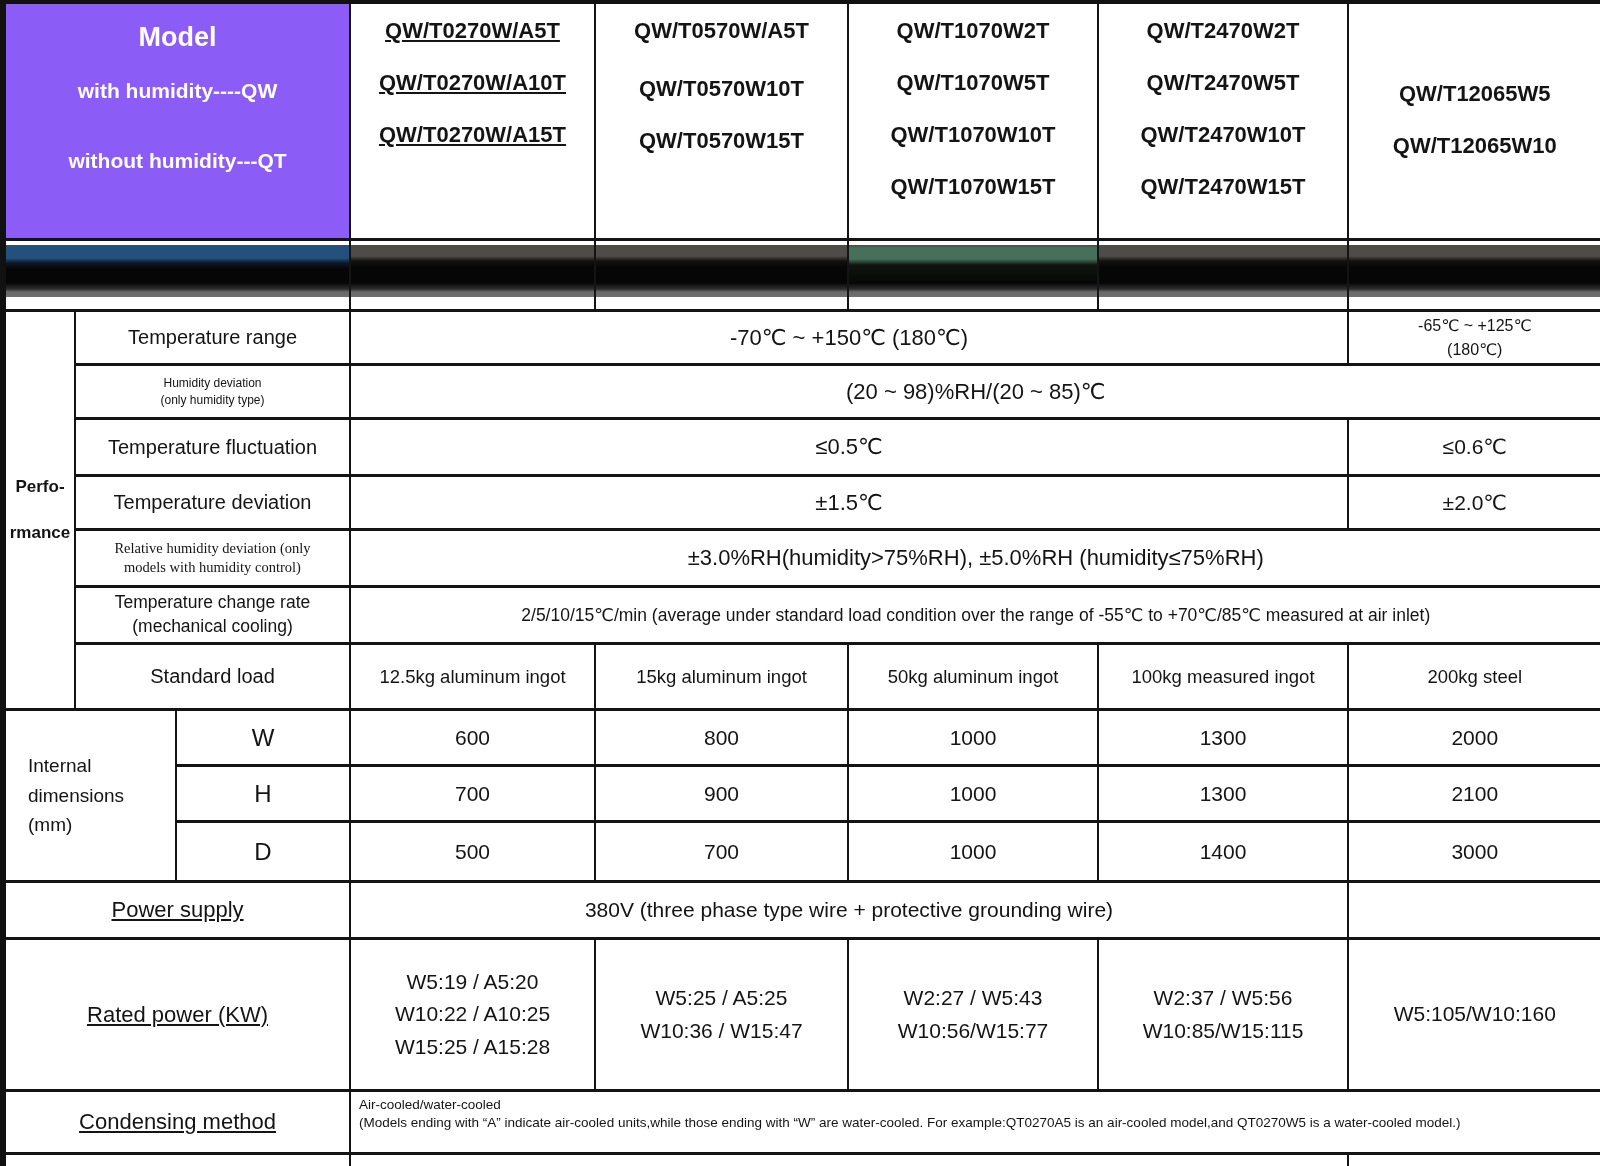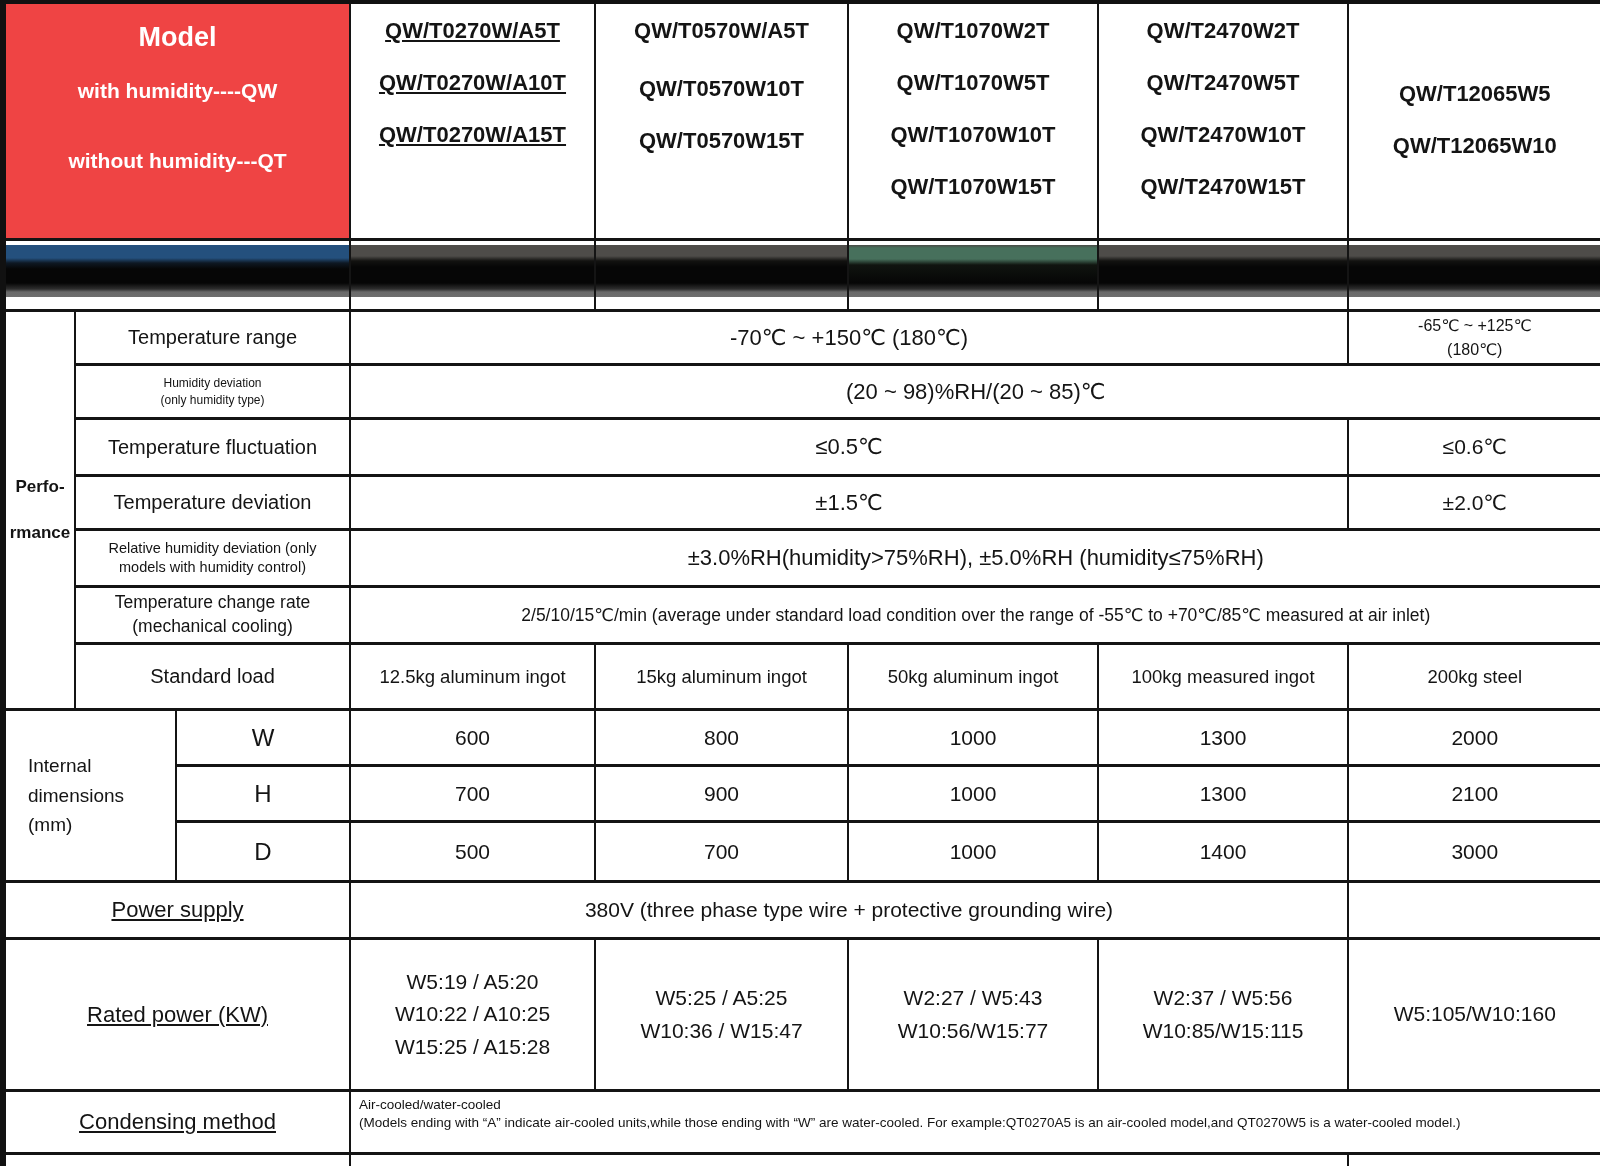--- a/index.html
+++ b/index.html
@@ -21,21 +21,21 @@
     border-bottom-width:3px;
     text-align:center;
     vertical-align:middle;
     padding:2px 4px;
     overflow:hidden;
     font-size:21px;
   }
   .pre{white-space:pre-line;}
   
   .model-box{
-    background:#ef4444;
+    background:#8b5cf6;
     color:#fff;
     vertical-align:top;
     padding-top:18px;
   }
   .model-box .mb-title{font-size:27px;font-weight:bold;margin-bottom:26px;}
   .model-box .mb-line1{font-size:21px;font-weight:bold;margin-bottom:46px;}
   .model-box .mb-line2{font-size:21px;font-weight:bold;}
   td.model-cell{vertical-align:top;padding-top:14px;font-weight:bold;font-size:22px;line-height:1.18;}
   td.model-cell > div{margin:0 auto 26px auto;}
   td.model-cell.narrowwrap > div{max-width:190px;word-break:break-all;text-decoration:underline;}
@@ -44,21 +44,21 @@
   
   td.photo-cell{padding:0 0 8px 0;background:#fff;height:60px;}
   .photo{height:52px;width:100%;
     background:linear-gradient(180deg,#4e4c49 0px,#4e4c49 11px,#121210 16px,#060606 22px,#060606 38px,#2e2e2e 44px,#6a6a6a 47px,#6f6f6f 52px);}
   .photo.blue{background:linear-gradient(180deg,#24507d 0px,#24507d 13px,#0e1823 18px,#060606 24px,#060606 38px,#2e2e2e 44px,#6a6a6a 47px,#6f6f6f 52px);}
   .photo.green{background:linear-gradient(180deg,#4a4a46 0px,#47705c 3px,#47705c 14px,#10140f 20px,#060606 38px,#2e2e2e 44px,#6a6a6a 47px,#6f6f6f 52px);}
   
   .side-label{font-weight:bold;font-size:17px;line-height:2.7;padding:0;}
   .row-label{font-size:20px;}
   .row-label.small{font-size:12px;line-height:1.35;}
-  .row-label.tiny{font-size:14.5px;line-height:1.3;}
+  .row-label.tiny{font-size:14.5px;line-height:1.3;font-family:Liberation Serif, serif;}
   .row-label.mid{font-size:17.5px;line-height:1.35;}
   .dims-label{font-size:19px;text-align:left;padding-left:22px;line-height:1.55;}
   .axis-cell{font-size:24px;}
   .big-label{font-size:22px;text-decoration:underline;}
   
   .val{font-size:22px;}
   .val-small{font-size:16px;line-height:1.45;}
   .val-mid{font-size:21px;}
   .val-long{font-size:17.5px;padding-left:6px;padding-right:6px;}
   .load-val{font-size:18.5px;}

